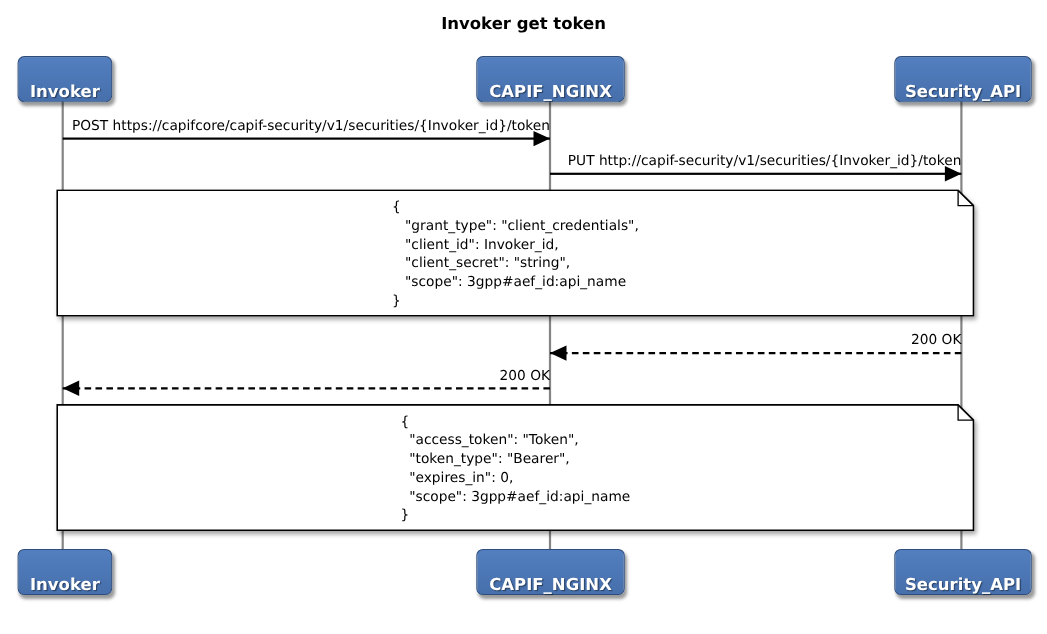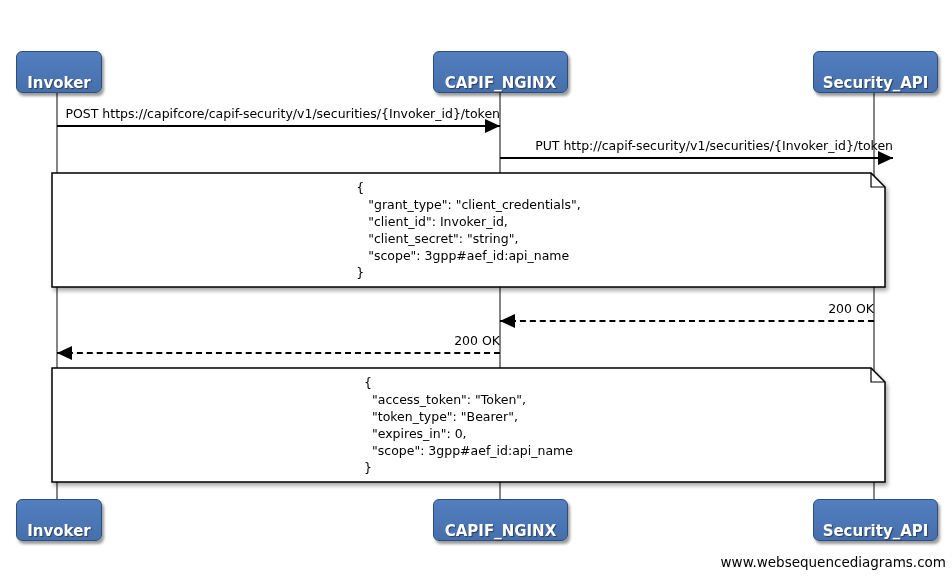--- a/index.html
+++ b/index.html
@@ -137,20 +137,21 @@
     font-size: 13.5px;
     color: #000000;
     z-index: 5;
   }
 </style>
 </head>
 <body>
 
 <div class="diagram">
 
+  <div class="title">Invoker get token</div>
 
   <div class="lifeline" style="left:56px;"></div>
   <div class="lifeline" style="left:499px;"></div>
   <div class="lifeline" style="left:873px;"></div>
 
   <div class="actor" style="left:16px;  top:51px; width:84px;">
     <span>Invoker</span>
   </div>
   <div class="actor" style="left:433px; top:51px; width:133px;">
     <span>CAPIF_NGINX</span>
@@ -158,21 +159,21 @@
   <div class="actor" style="left:813px; top:51px; width:123px;">
     <span>Security_API</span>
   </div>
 
   <div class="message solid" style="left:57px; top:106px; width:443px;">
     <div class="msg-label">POST https://capifcore/capif-security/v1/securities/{Invoker_id}/token</div>
     <div class="msg-line"></div>
     <div class="arrowhead right"></div>
   </div>
 
-  <div class="message solid" style="left:500px; top:138px; width:374px;padding-left:19px;">
+  <div class="message solid" style="left:500px; top:138px; width:374px;">
     <div class="msg-label">PUT http://capif-security/v1/securities/{Invoker_id}/token</div>
     <div class="msg-line"></div>
     <div class="arrowhead right"></div>
   </div>
 
   <div class="note" style="top:172px;">
     <svg class="note-shape" width="835" height="116" viewBox="0 0 835 116">
       <polygon points="1,1 820,1 834,15 834,115 1,115"></polygon>
       <polyline points="820,1 820,15 834,15"></polyline>
     </svg>
@@ -212,15 +213,14 @@
   <div class="actor" style="left:16px;  top:499px; width:84px;">
     <span>Invoker</span>
   </div>
   <div class="actor" style="left:433px; top:499px; width:133px;">
     <span>CAPIF_NGINX</span>
   </div>
   <div class="actor" style="left:813px; top:499px; width:123px;">
     <span>Security_API</span>
   </div>
 
-  <div class="footer">www.websequencediagrams.com</div>
 
 </div>
 
 </body></html>

